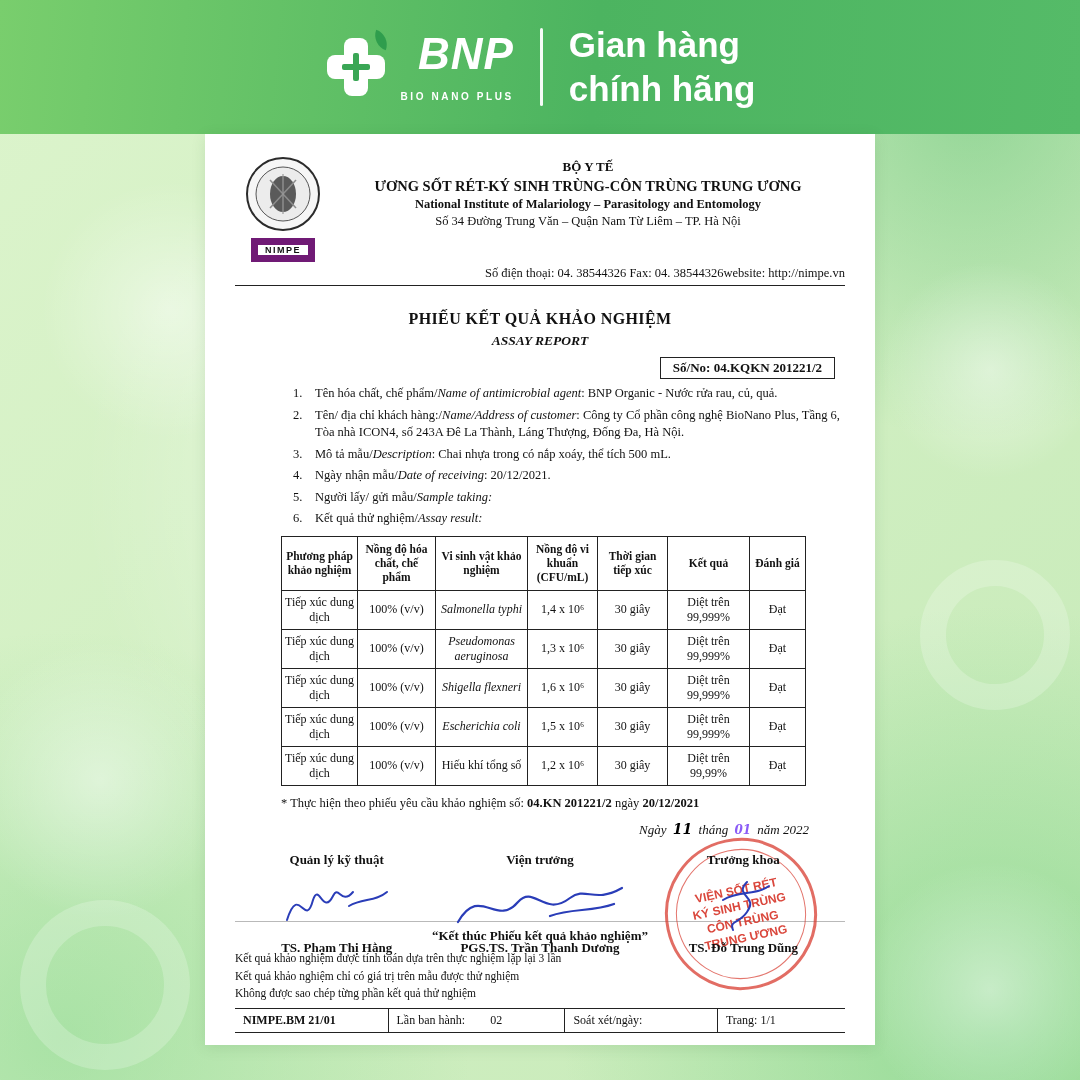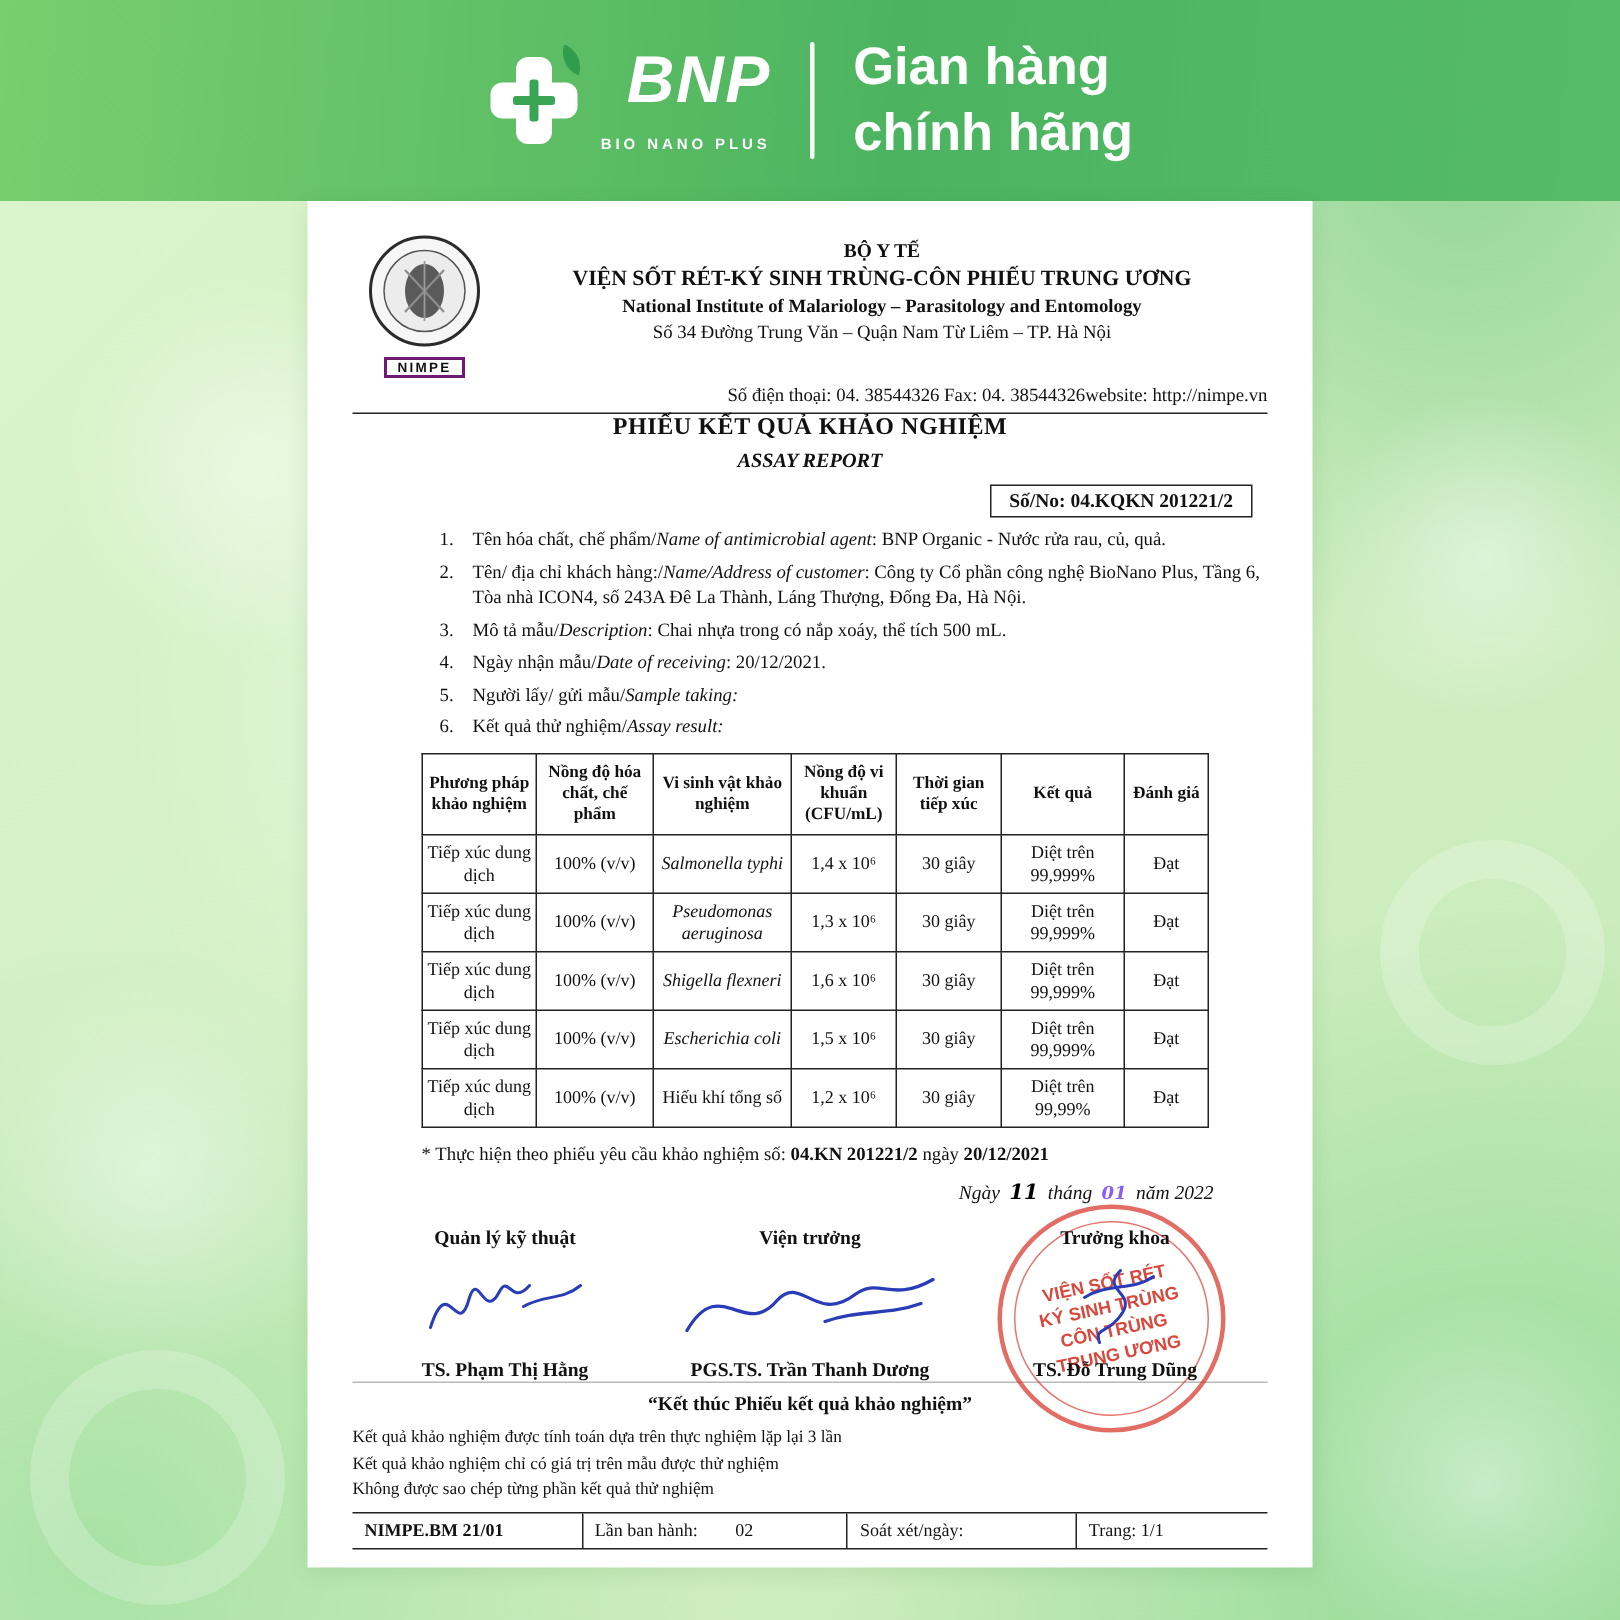--- a/index.html
+++ b/index.html
@@ -43,30 +43,30 @@
   
   .page {
     position: absolute; left: 205px; top: 134px; width: 670px; height: 911px;
     background: #fff; padding: 22px 30px; box-shadow: 0 3px 14px rgba(0,80,0,.10);
     font-size: 13px;
   }
 
   .doc-header { border-bottom: 1.5px solid #222; padding-bottom: 4px; }
   .head-top { display: flex; }
   .seal-wrap { width: 96px; flex: none; text-align: center; }
-  .seal-caption { display: inline-block; border: 2px solid #701a75; font-size: 9px; font-weight: bold;
+  .seal-caption { display: inline-block; border: 7px solid #701a75; font-size: 9px; font-weight: bold;
     padding: 0 7px; letter-spacing: 1.5px; margin-top: 2px; font-family: "Liberation Sans", sans-serif; }
   .head-text { flex: 1; text-align: center; line-height: 1.32; padding-top: 2px; }
   .ministry { font-weight: bold; font-size: 13px; }
   .inst-vi { font-weight: bold; font-size: 14.5px; margin-top: 2px; }
   .inst-en { font-weight: bold; font-size: 12.5px; }
   .addr { font-size: 12.5px; }
   .contact-row { display: flex; justify-content: flex-end; font-size: 12.5px; margin-top: 4px; }
 
-  .title-block { text-align: center; margin-top: 0; }
+  .title-block { text-align: center; margin-top: 24px; }
   .title-vi { font-weight: bold; font-size: 16px; letter-spacing: .4px; }
   .title-en { font-weight: bold; font-style: italic; font-size: 13.5px; margin-top: 5px; }
 
   .ref-row { display: flex; justify-content: flex-end; margin: 8px 10px 6px 0; }
   .ref-box { border: 1.5px solid #222; padding: 2px 12px; font-weight: bold; font-size: 13px; }
 
   .list { margin: 4px 0 0 58px; padding: 0; list-style: none; font-size: 12.5px; }
   .item { display: flex; margin-bottom: 4px; line-height: 1.4; }
   .item-num { width: 22px; flex: none; }
   .item-body { flex: 1; }
@@ -150,21 +150,21 @@
           <circle cx="38" cy="38" r="27" fill="#ececec" stroke="#555" stroke-width="1"></circle>
           <ellipse cx="38" cy="38" rx="13" ry="18" fill="#5a5a5a"></ellipse>
           <line x1="25" y1="24" x2="51" y2="52" stroke="#8d8d8d" stroke-width="1.5"></line>
           <line x1="51" y1="24" x2="25" y2="52" stroke="#8d8d8d" stroke-width="1.5"></line>
           <line x1="38" y1="18" x2="38" y2="58" stroke="#9a9a9a" stroke-width="1.2"></line>
         </svg>
         <div class="seal-caption">NIMPE</div>
       </div>
       <div class="head-text">
         <div class="ministry">BỘ Y TẾ</div>
-        <div class="inst-vi">VIỆN SỐT RÉT-KÝ SINH TRÙNG-CÔN PHIẾU TRUNG ƯƠNG</div>
+        <div class="inst-vi">ƯƠNG SỐT RÉT-KÝ SINH TRÙNG-CÔN TRÙNG TRUNG ƯƠNG</div>
         <div class="inst-en">National Institute of Malariology – Parasitology and Entomology</div>
         <div class="addr">Số 34 Đường Trung Văn – Quận Nam Từ Liêm – TP. Hà Nội</div>
       </div>
     </div>
     <div class="contact-row">
       <span>Số điện thoại: 04. 38544326     Fax:  04. 38544326</span>
       <span>website: http://nimpe.vn</span>
     </div>
   </div>
 

